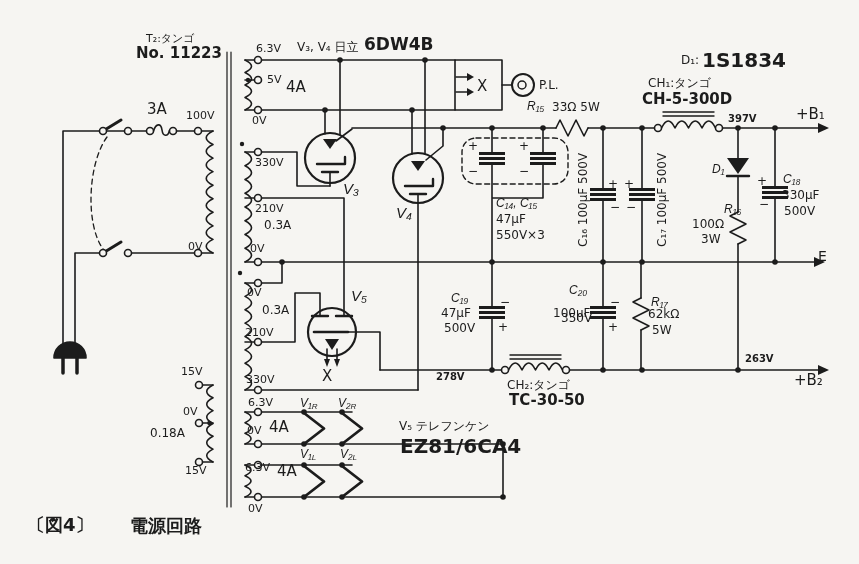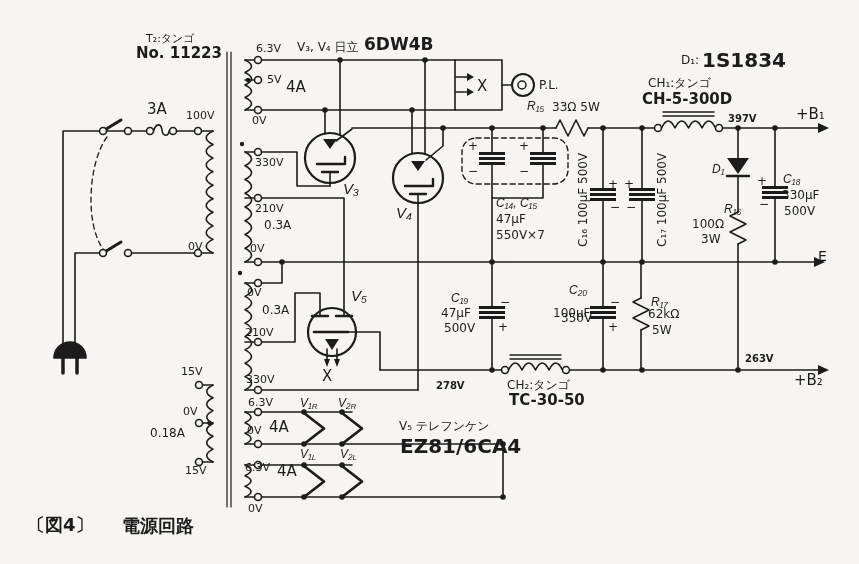--- a/index.html
+++ b/index.html
@@ -324,21 +324,21 @@
 <span class="lbl" style="left:255px;top:157px">330V</span>
 <span class="lbl" style="left:255px;top:203px">210V</span>
 <span class="lbl s12" style="left:264px;top:219px">0.3A</span>
 <span class="lbl" style="left:250px;top:243px">0V</span>
 
 <span class="lbl s13 it" style="left:343px;top:181px">V₃</span>
 <span class="lbl s13 it" style="left:396px;top:205px">V₄</span>
 
 <span class="lbl s12 it" style="left:496px;top:197px">C₁₄, C₁₅</span>
 <span class="lbl s12" style="left:496px;top:213px">47μF</span>
-<span class="lbl s12" style="left:496px;top:229px">550V×7</span>
+<span class="lbl s12" style="left:496px;top:229px">550V×3</span>
 <span class="lbl s12" style="left:468px;top:140px">+</span>
 <span class="lbl s12" style="left:468px;top:165px">−</span>
 <span class="lbl s12" style="left:519px;top:140px">+</span>
 <span class="lbl s12" style="left:519px;top:165px">−</span>
 
 <span class="lbl s12 vert" style="left:577px;top:247px">C₁₆ 100μF 500V</span>
 <span class="lbl s12 vert" style="left:656px;top:247px">C₁₇ 100μF 500V</span>
 <span class="lbl s12" style="left:608px;top:178px">+</span>
 <span class="lbl s12" style="left:610px;top:201px">−</span>
 <span class="lbl s12" style="left:624px;top:178px">+</span>
@@ -374,21 +374,21 @@
 <span class="lbl s12 it" style="left:569px;top:284px">C₂₀</span>
 <span class="lbl s12" style="left:553px;top:307px">100μF</span>
 <span class="lbl s12" style="left:561px;top:312px">350V</span>
 <span class="lbl s12" style="left:610px;top:296px">−</span>
 <span class="lbl s12" style="left:608px;top:321px">+</span>
 
 <span class="lbl s12 it" style="left:651px;top:296px">R₁₇</span>
 <span class="lbl s12" style="left:648px;top:308px">62kΩ</span>
 <span class="lbl s12" style="left:652px;top:324px">5W</span>
 
-<span class="lbl s10 b" style="left:436px;top:381px">278V</span>
+<span class="lbl s10 b" style="left:436px;top:372px">278V</span>
 <span class="lbl s10 b" style="left:745px;top:354px">263V</span>
 <span class="lbl s13" style="left:794px;top:373px">+B₂</span>
 
 <span class="lbl s12" style="left:507px;top:379px">CH₂:タンゴ</span>
 <span class="lbl s15 b" style="left:509px;top:393px">TC-30-50</span>
 
 <span class="lbl" style="left:248px;top:397px">6.3V</span>
 <span class="lbl" style="left:247px;top:425px">0V</span>
 <span class="lbl s13" style="left:269px;top:420px">4A</span>
 
@@ -403,15 +403,15 @@
 <span class="lbl" style="left:245px;top:462px">6.3V</span>
 <span class="lbl s13" style="left:277px;top:464px">4A</span>
 <span class="lbl" style="left:248px;top:503px">0V</span>
 
 <span class="lbl" style="left:181px;top:366px">15V</span>
 <span class="lbl" style="left:183px;top:406px">0V</span>
 <span class="lbl s12" style="left:150px;top:427px">0.18A</span>
 <span class="lbl" style="left:185px;top:465px">15V</span>
 
 <span class="lbl s18 b" style="left:27px;top:516px">〔図4〕</span>
-<span class="lbl s18 b" style="left:122px;top:517px">電源回路</span>
+<span class="lbl s18 b" style="left:130px;top:517px">電源回路</span>
 
 </div>
 
 </body></html>

